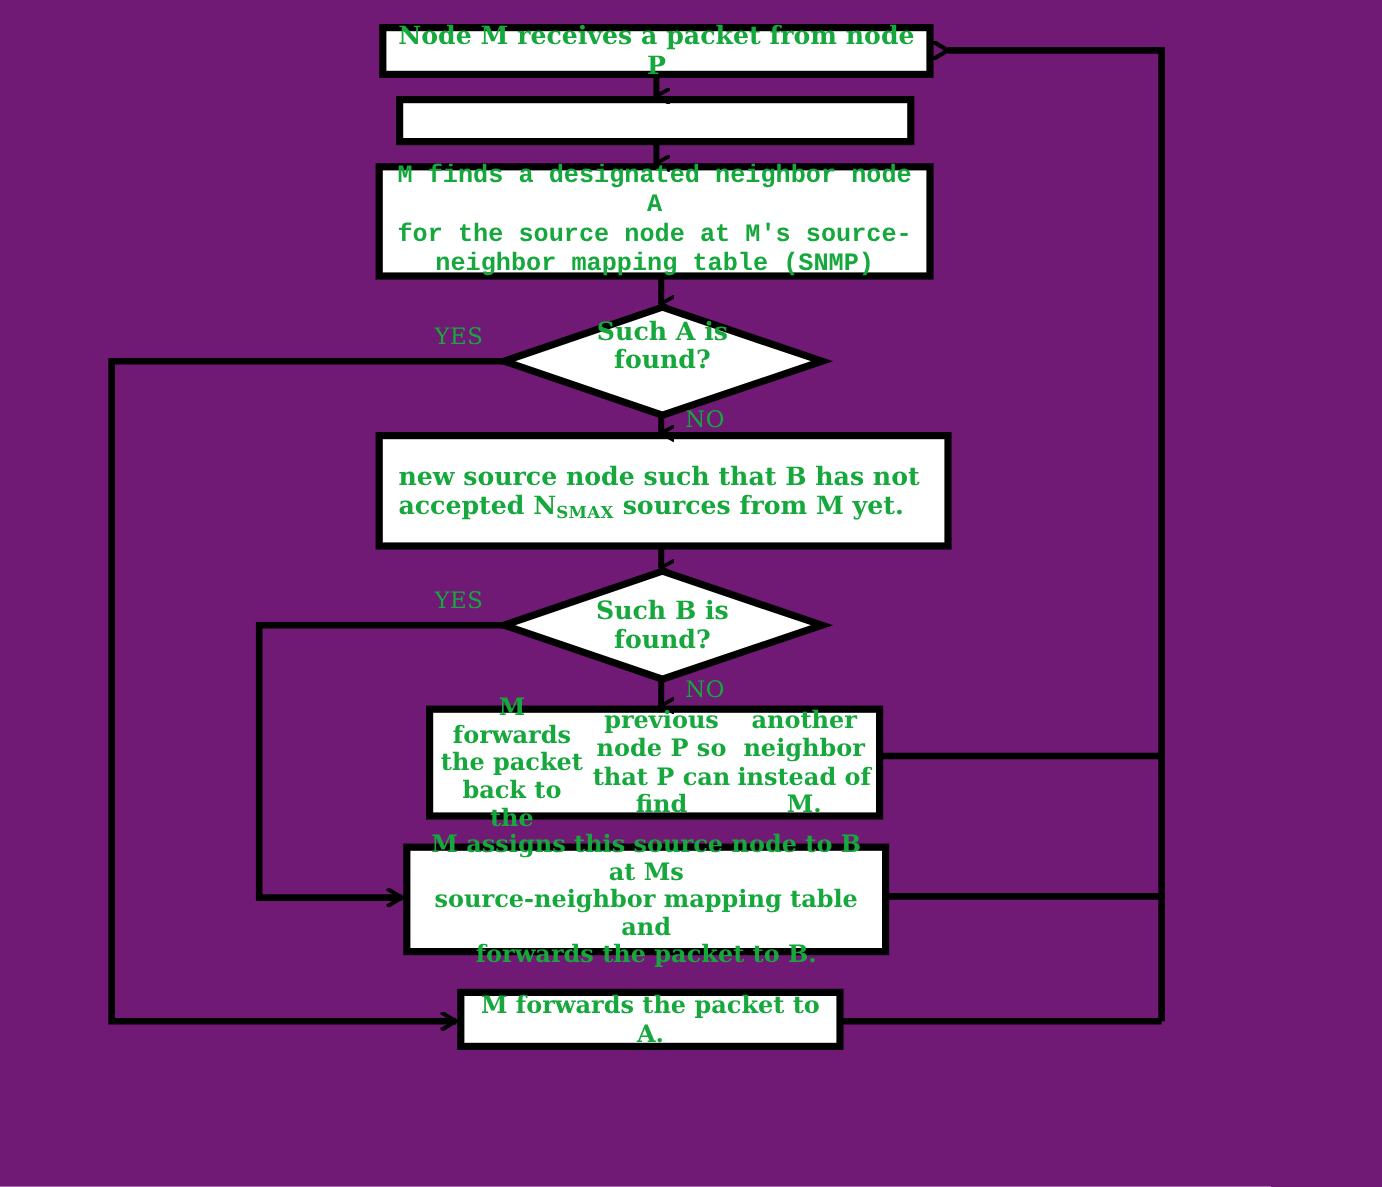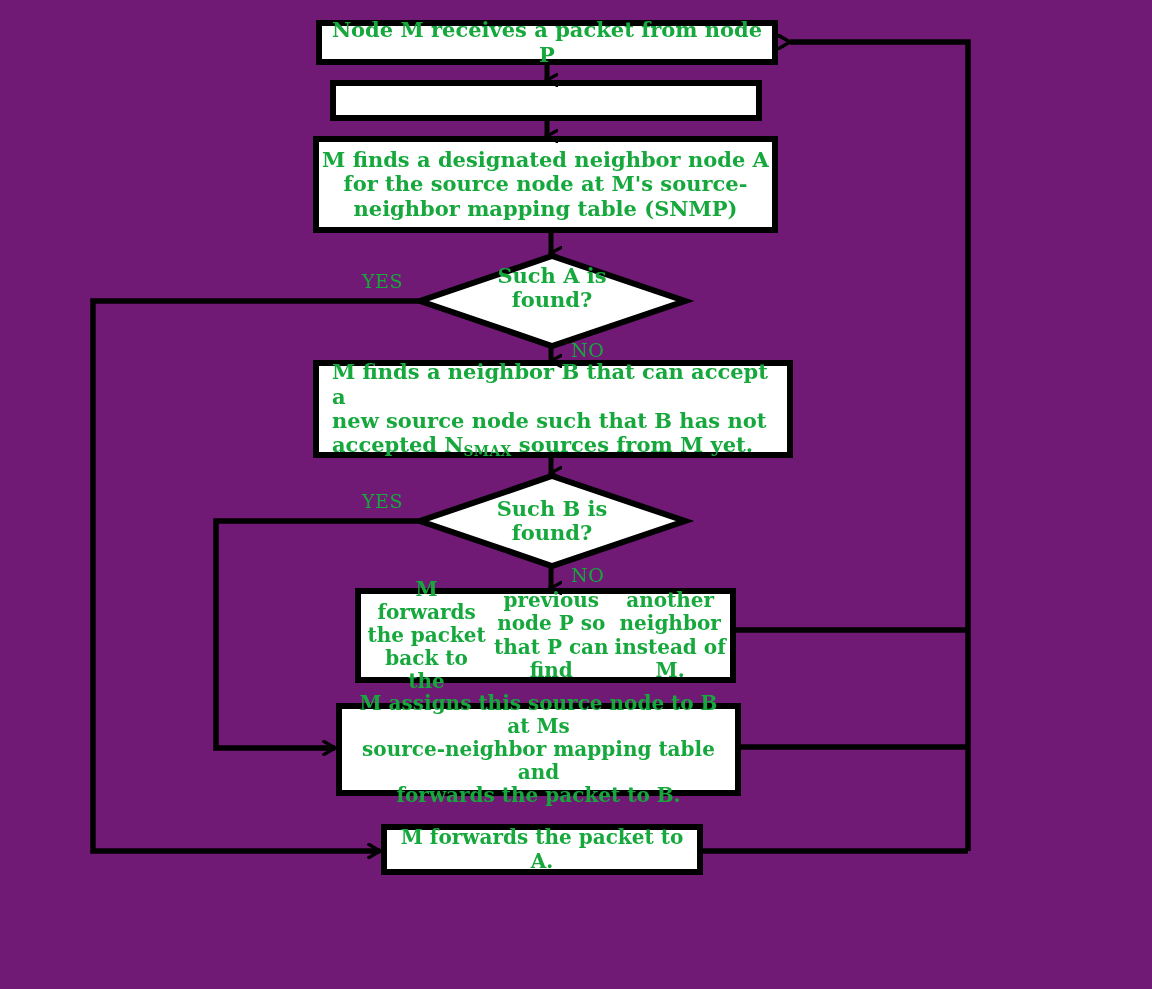--- a/index.html
+++ b/index.html
@@ -99,30 +99,29 @@
 
     <polyline points="733,630 968,630" fill="none" stroke="#000" stroke-width="5.5"></polyline>
     <polyline points="738,747 968,747" fill="none" stroke="#000" stroke-width="5.5"></polyline>
     <polyline points="700,851 968,851" fill="none" stroke="#000" stroke-width="5.5"></polyline>
     <polyline points="968,851 968,42 790,42" fill="none" stroke="#000" stroke-width="5.5" stroke-linejoin="miter" marker-end="url(#arrowLeft)"></polyline>
   </svg>
 
   <div class="node-text" style="left:319px; top:23px; width:456px; height:39px; font-size:21px;">Node M receives a packet from node P</div>
 
 
-  <div class="node-text" style="left:316px; top:139px; width:459px; height:91px; font-size:21px; flex-direction:column;">
+  <div class="node-text" style="left:316px; top:139px; width:459px; height:91px; font-size:21px; flex-direction:column;font-family:Liberation Mono, monospace;">
     <span>M finds a designated neighbor node A</span>
     <span>for the source node at M's source-</span>
     <span>neighbor mapping table (SNMP)</span>
   </div>
 
   <div class="node-text" style="left:452px; top:273px; width:200px; height:30px; font-size:21px;">Such A is found?</div>
 
   <div class="node-text" style="left:316px; top:363px; width:474px; height:92px; font-size:21px; flex-direction:column; align-items:flex-start; padding-left:16px; text-align:left;">
-    <span>M finds a neighbor B that can accept a</span>
     <span>new source node such that B has not</span>
     <span><span>accepted N</span><sub>SMAX</sub><span> sources from M yet.</span></span>
   </div>
 
   <div class="node-text" style="left:452px; top:506px; width:200px; height:30px; font-size:21px;">Such B is found?</div>
 
   <div class="node-text" style="left:358px; top:591px; width:375px; height:89px; font-size:20px; flex-direction:row;">
     <span>M forwards the packet back to the</span>
     <span>previous node P so that P can find</span>
     <span>another neighbor instead of M.</span>

